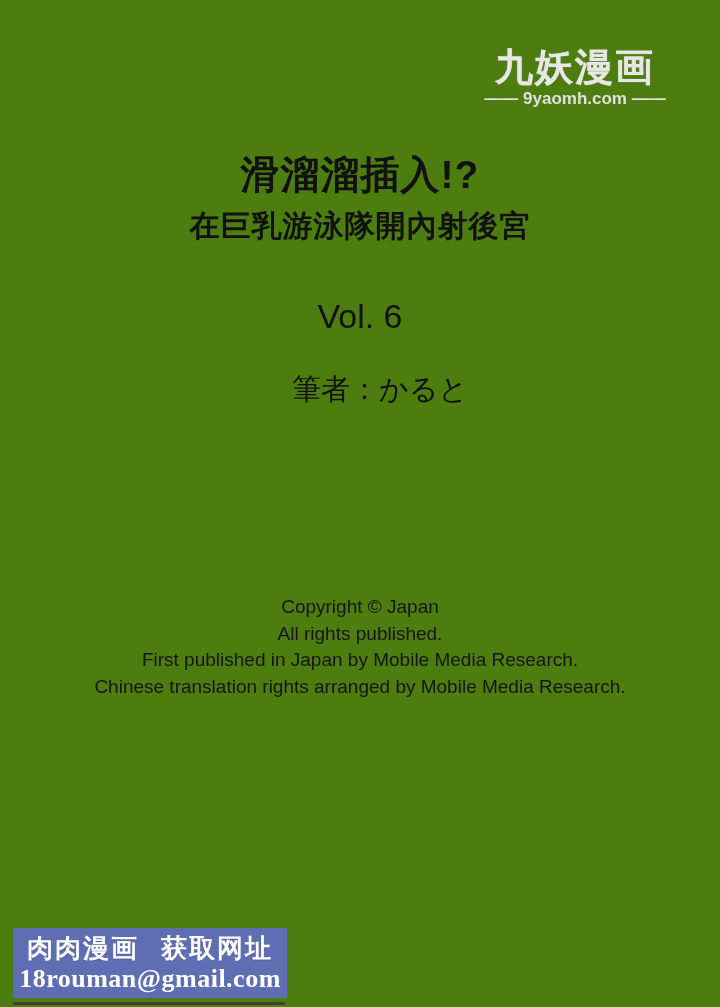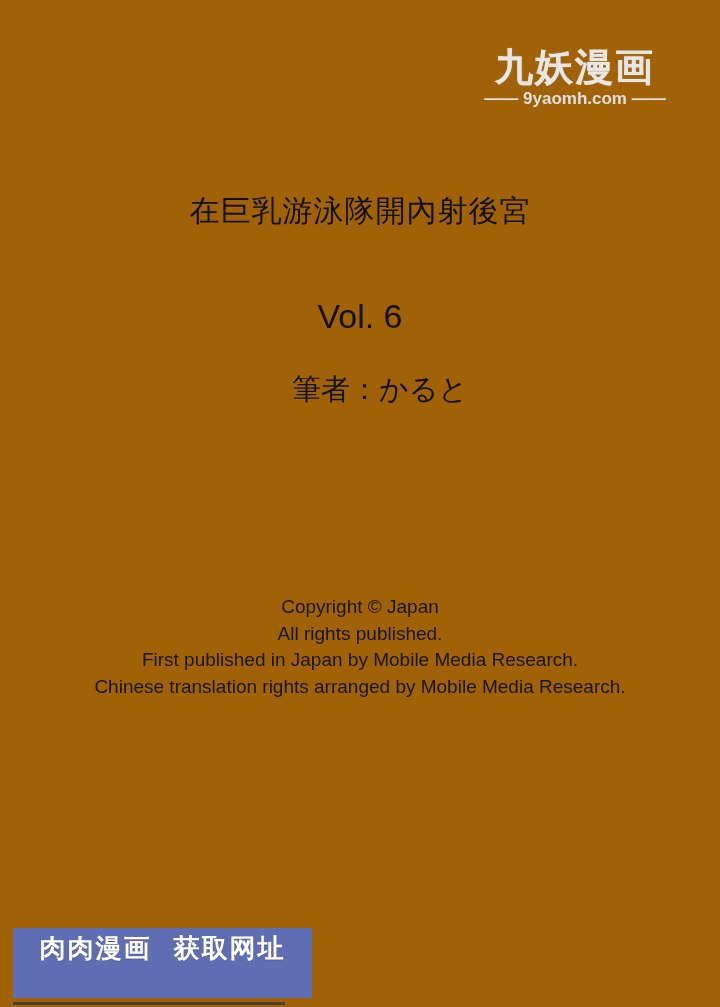--- a/index.html
+++ b/index.html
@@ -3,21 +3,21 @@
 <meta charset="utf-8">
 <style>
   * { margin: 0; padding: 0; box-sizing: border-box; }
   html, body { background: #ffffff; }
   body { font-family: "Liberation Sans", sans-serif; }
 
   .page {
     position: relative;
     width: 720px;
     height: 1007px;
-    background: #a16207;
+    background: #4d7c0f;
     overflow: hidden;
     padding-left: 9px;
   }
 
   
   .watermark {
     position: absolute;
     top: 46px;
     right: 10px;
     width: 270px;
@@ -43,41 +43,41 @@
   }
 
   .center-text {
     position: absolute;
     left: 0;
     width: 100%;
     text-align: center;
     color: #111111;
   }
   .series-title    { top: 148px; font-size: 39px; font-weight: bold; letter-spacing: 1px; }
-  .series-subtitle { top: 191px; font-size: 30px; font-weight: normal; letter-spacing: 1px; }
+  .series-subtitle { top: 206px; font-size: 30px; font-weight: bold; letter-spacing: 1px; }
   .volume-label    { top: 297px; font-size: 34px; text-align: center; }
   .author-line     { top: 370px; font-size: 29px; margin-left: 20px; }
 
   .copyright-block {
     position: absolute;
     top: 594px;
     left: 0;
     width: 100%;
     text-align: center;
     font-size: 19px;
     line-height: 26.5px;
     color: #161616;
   }
 
   
   .promo-badge {
     position: absolute;
     left: 13px;
     top: 928px;
-    width: 299px;
+    width: 274px;
     height: 70px;
     padding-top: 5px;
     text-align: center;
     color: #ffffff;
   }
   .promo-badge-title {
     font-size: 26px;
     font-weight: bold;
     line-height: 31px;
     letter-spacing: 2px;
@@ -105,35 +105,37 @@
 </head>
 <body>
 
 <div class="page">
 
   <div class="watermark">
     <div class="watermark-title">九妖漫画</div>
     <div class="watermark-domain">—— 9yaomh.com ——</div>
   </div>
 
+  <div class="center-text series-title">滑溜溜插入!?</div>
 
   <div class="center-text series-subtitle">在巨乳游泳隊開內射後宮</div>
 
   <div class="center-text volume-label">Vol. 6</div>
 
   <div class="center-text author-line">筆者：かると</div>
 
   <div class="copyright-block">
     <div>Copyright © Japan</div>
     <div>All rights published.</div>
     <div>First published in Japan by Mobile Media Research.</div>
     <div>Chinese translation rights arranged by Mobile Media Research.</div>
   </div>
 
   <div class="promo-badge" style="background-color: rgb(95, 110, 179);">
     <div class="promo-badge-title">
       <span>肉肉漫画</span><span class="promo-badge-tagline">获取网址</span>
     </div>
+    <div class="promo-badge-email">18rouman@gmail.com</div>
   </div>
 
   <div class="badge-shadow-line" style="background-color: rgb(58, 58, 58);"></div>
 
 </div>
 
 </body></html>

